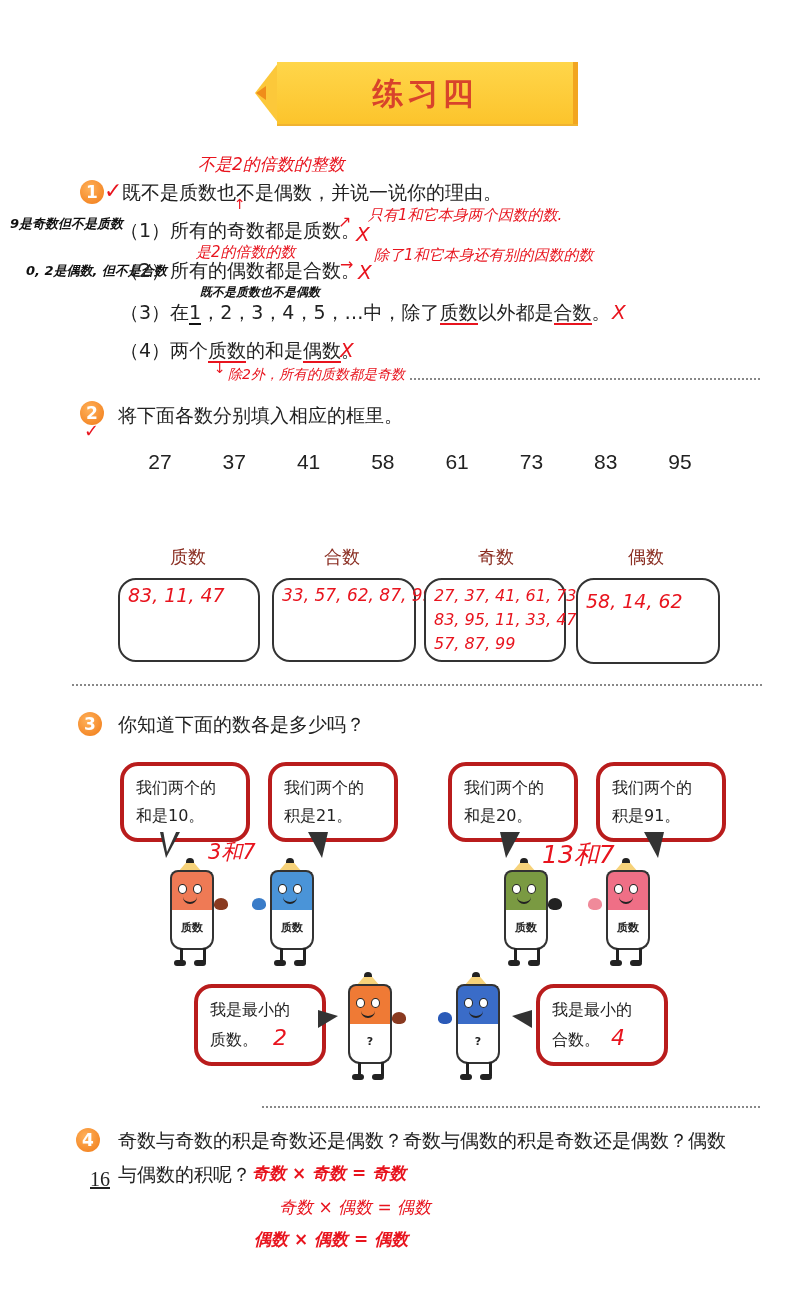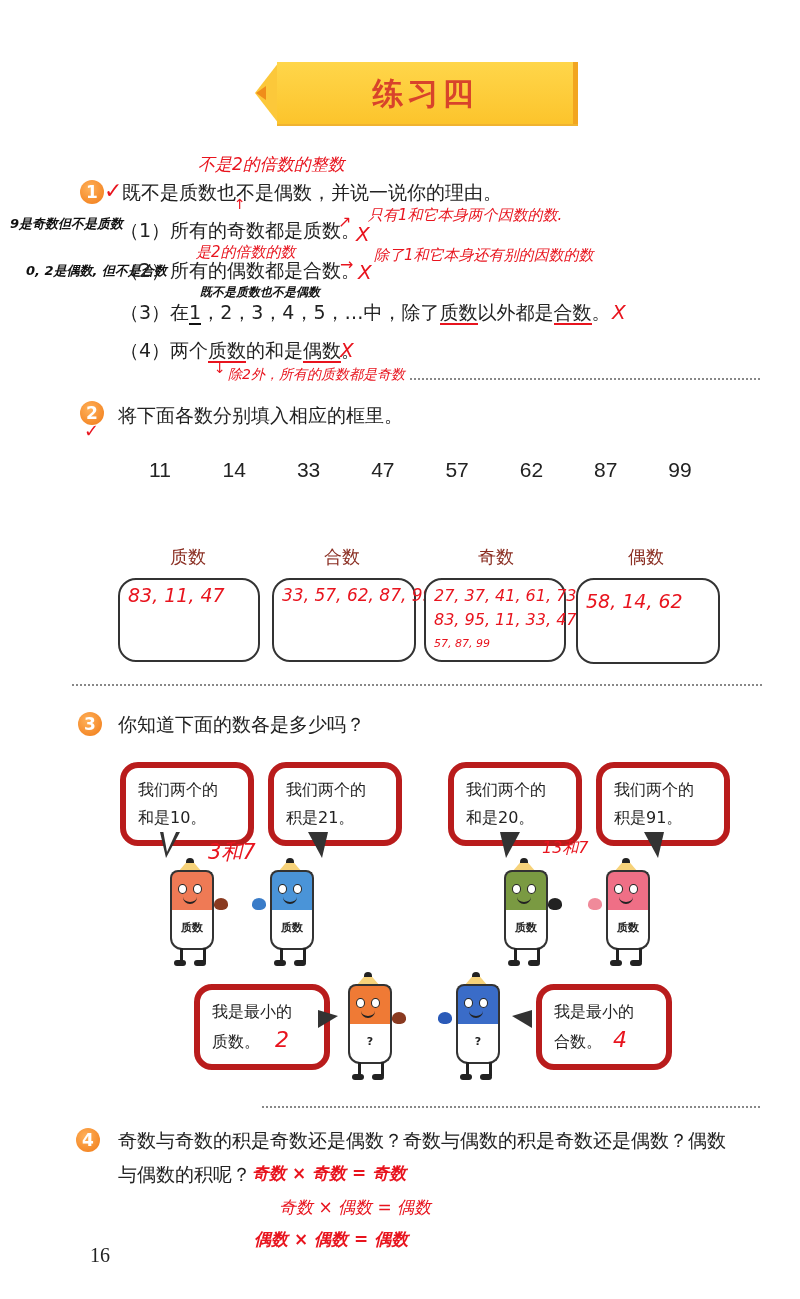--- a/index.html
+++ b/index.html
@@ -31,21 +31,21 @@
     .ul { border-bottom:2px solid #e8141e; }
 
     .dots { border-top:2px dotted #888; height:0; }
 
     .num { font-family:"Liberation Sans", sans-serif; font-size:21px; color:#222; width:40px; text-align:center; }
 
     .cat-label { font-size:18px; color:#8a2e22; text-align:center; width:100px; }
     .box { border:2px solid #333; border-radius:18px; background:#fff; }
     .box .hwline { font-size:19px; line-height:30px; padding:6px 6px 0 8px; white-space:nowrap; }
 
-    .bubble { border:6px solid #b91c1c; border-radius:18px; background:#fff; font-size:16px; line-height:28px;
+    .bubble { border:4px solid #b91c1c; border-radius:18px; background:#fff; font-size:16px; line-height:28px;
               padding:8px 12px; font-family:"DejaVu Sans", sans-serif; }
 
     
     .pencil { width:48px; height:108px; }
     .pencil .tipc { position:absolute; left:12px; top:0; width:0; height:0;
                     border-left:12px solid transparent; border-right:12px solid transparent; border-bottom:14px solid #f6d27a; }
     .pencil .lead { position:absolute; left:20px; top:0; width:8px; height:5px; background:#222; border-radius:4px 4px 0 0; }
     .pencil .barrel { position:absolute; left:4px; top:12px; width:40px; height:40px; border:2px solid #333; border-bottom:none;
                       border-radius:8px 8px 0 0; }
     .pencil .eyes { position:absolute; left:12px; top:26px; width:24px; height:8px; }
@@ -106,47 +106,47 @@
 <div class="abs hw" style="left:340px;top:338px;font-size:20px;">X</div>
 <div class="abs hw" style="left:214px;top:360px;font-size:14px;">↓</div>
 <div class="abs hw" style="left:228px;top:366px;font-size:14px;">除2外，所有的质数都是奇数</div>
 <div class="abs dots" style="left:410px;top:378px;width:350px;"></div>
 
 <div class="abs badge" style="left:80px;top:401px;">2</div>
 <div class="abs hw" style="left:84px;top:420px;font-size:18px;">✓</div>
 <div class="abs txt" style="left:118px;top:403px;">将下面各数分别填入相应的框里。</div>
 
 <div class="abs" style="left:140px;top:450px;width:560px;height:70px;">
-  <div style="display:flex;justify-content:space-between;margin-top:8px;">
-    <span class="num">11</span>
-    <span class="num">14</span>
-    <span class="num">33</span>
-    <span class="num">47</span>
-    <span class="num">57</span>
-    <span class="num">62</span>
-    <span class="num">87</span>
-    <span class="num">99</span>
+  <div style="display:flex;justify-content:space-between;">
+    <span class="num">27</span>
+    <span class="num">37</span>
+    <span class="num">41</span>
+    <span class="num">58</span>
+    <span class="num">61</span>
+    <span class="num">73</span>
+    <span class="num">83</span>
+    <span class="num">95</span>
   </div>
 </div>
 
 <div class="abs cat-label" style="left:138px;top:545px;">质数</div>
 <div class="abs cat-label" style="left:292px;top:545px;">合数</div>
 <div class="abs cat-label" style="left:446px;top:545px;">奇数</div>
 <div class="abs cat-label" style="left:596px;top:545px;">偶数</div>
 
 <div class="abs box" style="left:118px;top:578px;width:138px;height:80px;">
   <div class="hwline hw" style="padding-top:0;">83, 11, 47</div>
 </div>
 <div class="abs box" style="left:272px;top:578px;width:140px;height:80px;">
   <div class="hwline hw" style="padding-top:0;font-size:17px;">33, 57, 62, 87, 99</div>
 </div>
 <div class="abs box" style="left:424px;top:578px;width:138px;height:80px;overflow:visible;">
   <div class="hwline hw" style="font-size:16px;line-height:24px;padding-top:4px;">27, 37, 41, 61, 73,</div>
   <div class="hwline hw" style="font-size:16px;line-height:24px;padding-top:0;">83, 95, 11, 33, 47,</div>
-  <div class="hwline hw" style="font-size:11px;line-height:24px;padding-top:0;">57, 87, 99</div>
+  <div class="hwline hw" style="font-size:16px;line-height:24px;padding-top:0;">57, 87, 99</div>
 </div>
 <div class="abs box" style="left:576px;top:578px;width:140px;height:82px;">
   <div class="hwline hw">58, 14, 62</div>
 </div>
 
 <div class="abs dots" style="left:72px;top:684px;width:690px;"></div>
 
 <div class="abs badge" style="left:78px;top:712px;">3</div>
 <div class="abs txt" style="left:118px;top:712px;">你知道下面的数各是多少吗？</div>
 
@@ -169,21 +169,21 @@
 </div>
 <div class="abs" style="left:500px;top:832px;width:0;height:0;border-left:6px solid transparent;border-right:14px solid transparent;border-top:26px solid #333;"></div>
 
 <div class="abs bubble" style="left:596px;top:762px;width:98px;">
   <div>我们两个的</div>
   <div>积是91。</div>
 </div>
 <div class="abs" style="left:644px;top:832px;width:0;height:0;border-left:14px solid transparent;border-right:6px solid transparent;border-top:26px solid #333;"></div>
 
 <div class="abs hw" style="left:208px;top:838px;font-size:21px;">3和7</div>
-<div class="abs hw" style="left:542px;top:838px;font-size:16px;">13和7</div>
+<div class="abs hw" style="left:542px;top:838px;font-size:25px;">13和7</div>
 
 <div class="abs pencil" style="left:166px;top:858px;">
   <div class="tipc"></div>
     <div class="lead"></div>
   <div class="barrel" style="background:#ef7a55;"></div>
   <div class="eyes"></div>
     <div class="smile"></div>
   <div class="label-area">质数</div>
   <div class="legs"></div>
     <div class="feet"></div>
@@ -262,13 +262,13 @@
 
 <div class="abs dots" style="left:262px;top:1106px;width:498px;"></div>
 
 <div class="abs badge" style="left:76px;top:1128px;">4</div>
 <div class="abs txt" style="left:118px;top:1128px;">奇数与奇数的积是奇数还是偶数？奇数与偶数的积是奇数还是偶数？偶数</div>
 <div class="abs txt" style="left:118px;top:1162px;">与偶数的积呢？</div>
 <div class="abs hw" style="left:252px;top:1162px;font-size:17px;font-weight:bold;">奇数 × 奇数 = 奇数</div>
 <div class="abs hw" style="left:252px;top:1196px;font-size:17px;font-weight:normal;margin-left:27px;">奇数 × 偶数 = 偶数</div>
 <div class="abs hw" style="left:254px;top:1228px;font-size:17px;font-weight:bold;">偶数 × 偶数 = 偶数</div>
 
-<div class="abs pagenum" style="left:90px;top:1244px;">16</div>
+<div class="abs pagenum" style="left:90px;top:1168px;text-decoration:underline;">16</div>
 
 </body></html>

